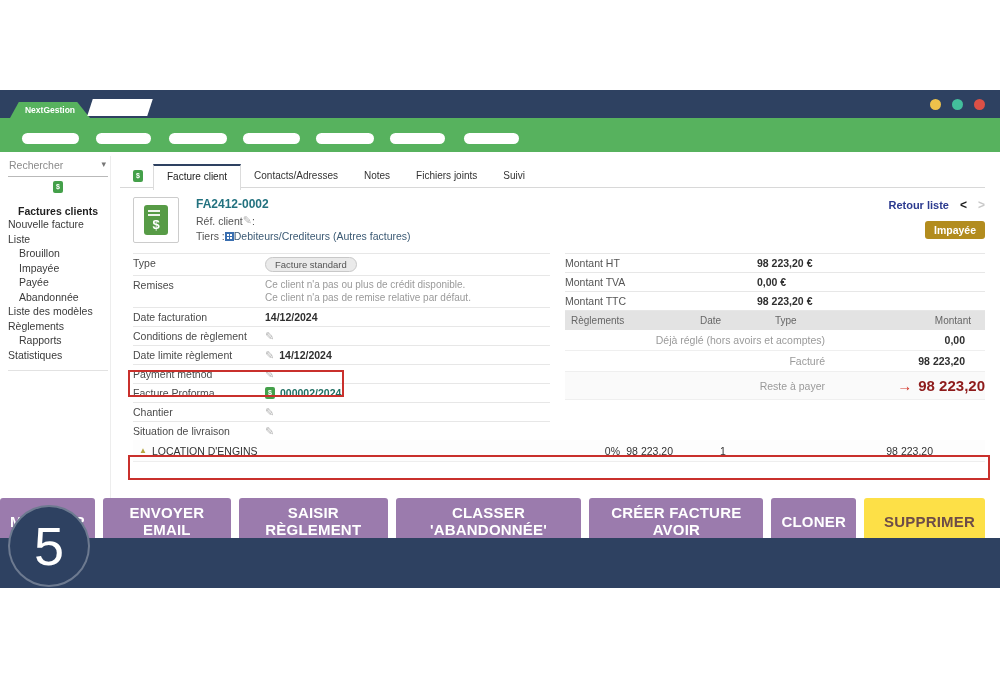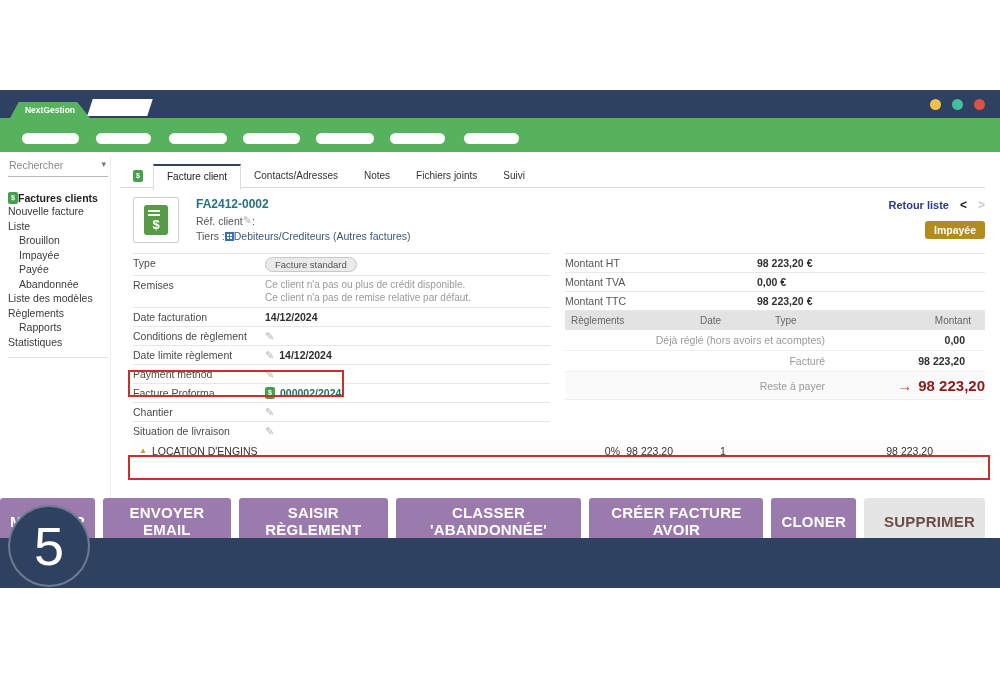--- a/index.html
+++ b/index.html
@@ -14,21 +14,21 @@
   .chrome-para{position:absolute;left:90px;top:9px;width:60px;height:17px;background:#fff;transform:skewX(-18deg);}
   .dot{position:absolute;top:9px;width:11px;height:11px;border-radius:50%;}
 
   .greenbar{position:absolute;left:0;top:118px;width:1000px;height:34px;background:#57b25e;}
   .pill{position:absolute;top:15px;height:11px;border-radius:6px;background:#fff;}
 
   
   .sidebar{position:absolute;left:8px;top:156px;width:100px;font-size:10.5px;color:#333;}
   .search-box{position:relative;border-bottom:1px solid #b9b9b9;color:#8a8a8a;padding:3px 2px 5px 1px;}
   .search-caret{position:absolute;right:2px;top:3px;color:#777;font-size:9px;}
-  .side-head{margin-top:15px;display:flex;align-items:center;gap:0;font-weight:bold;color:#1f1f1f;}
+  .side-head{margin-top:4px;display:flex;align-items:center;gap:12px;font-weight:bold;color:#1f1f1f;flex-direction:column;}
   .side-menu{padding-bottom:8px;border-bottom:1px solid #e2e2e2;}
   .side-item{line-height:14.5px;color:#3a3a3a;cursor:pointer;}
   .side-item.ind{padding-left:11px;}
   .side-vline{position:absolute;left:110px;top:156px;width:1px;height:384px;background:#ededed;}
 
   
   .doc-ico{display:inline-block;background:#44a04a;border-radius:2px;color:#fff;
            text-align:center;font-weight:bold;position:relative;flex:none;}
   .doc-ico.sm{width:10px;height:12px;font-size:7px;line-height:12px;}
   .doc-ico.sm::after{content:"$";}
@@ -103,21 +103,21 @@
   .lrow{padding:4.5px 0;border-bottom:1px solid #eee;background:#fdfdfd;color:#333;}
   .c-left{padding-left:6px;display:flex;align-items:center;gap:5px;}
   .c-right{text-align:right;}
   .c-center{text-align:center;}
   .tri{color:#b5a642;font-size:8px;}
 
   
   .actions{position:absolute;top:498px;right:15px;display:flex;gap:8px;}
   .btn{background:#9b7bad;color:#fff;border:none;border-radius:3px;font-family:inherit;
        font-size:15px;font-weight:bold;padding:6px 10px;letter-spacing:.2px;cursor:pointer;}
-  .btn.light{background:#e5e5e5;color:#6d4c48;padding-left:20px;}
+  .btn.light{background:#fde047;color:#6d4c48;padding-left:20px;}
 
   
   .ann{position:absolute;border:2px solid #c9302c;pointer-events:none;z-index:5;}
   #ann-proforma{left:128px;top:370px;width:212px;height:23px;}
   #ann-line{left:128px;top:455px;width:858px;height:21px;}
 
   
   .bottombar{position:absolute;left:0;top:538px;width:1000px;height:50px;background:#2e4161;}
   .page-circle{position:absolute;left:8px;top:505px;width:78px;height:78px;border-radius:50%;
                background:#2e4161;border:2px solid rgba(255,255,255,.3);display:flex;align-items:center;

